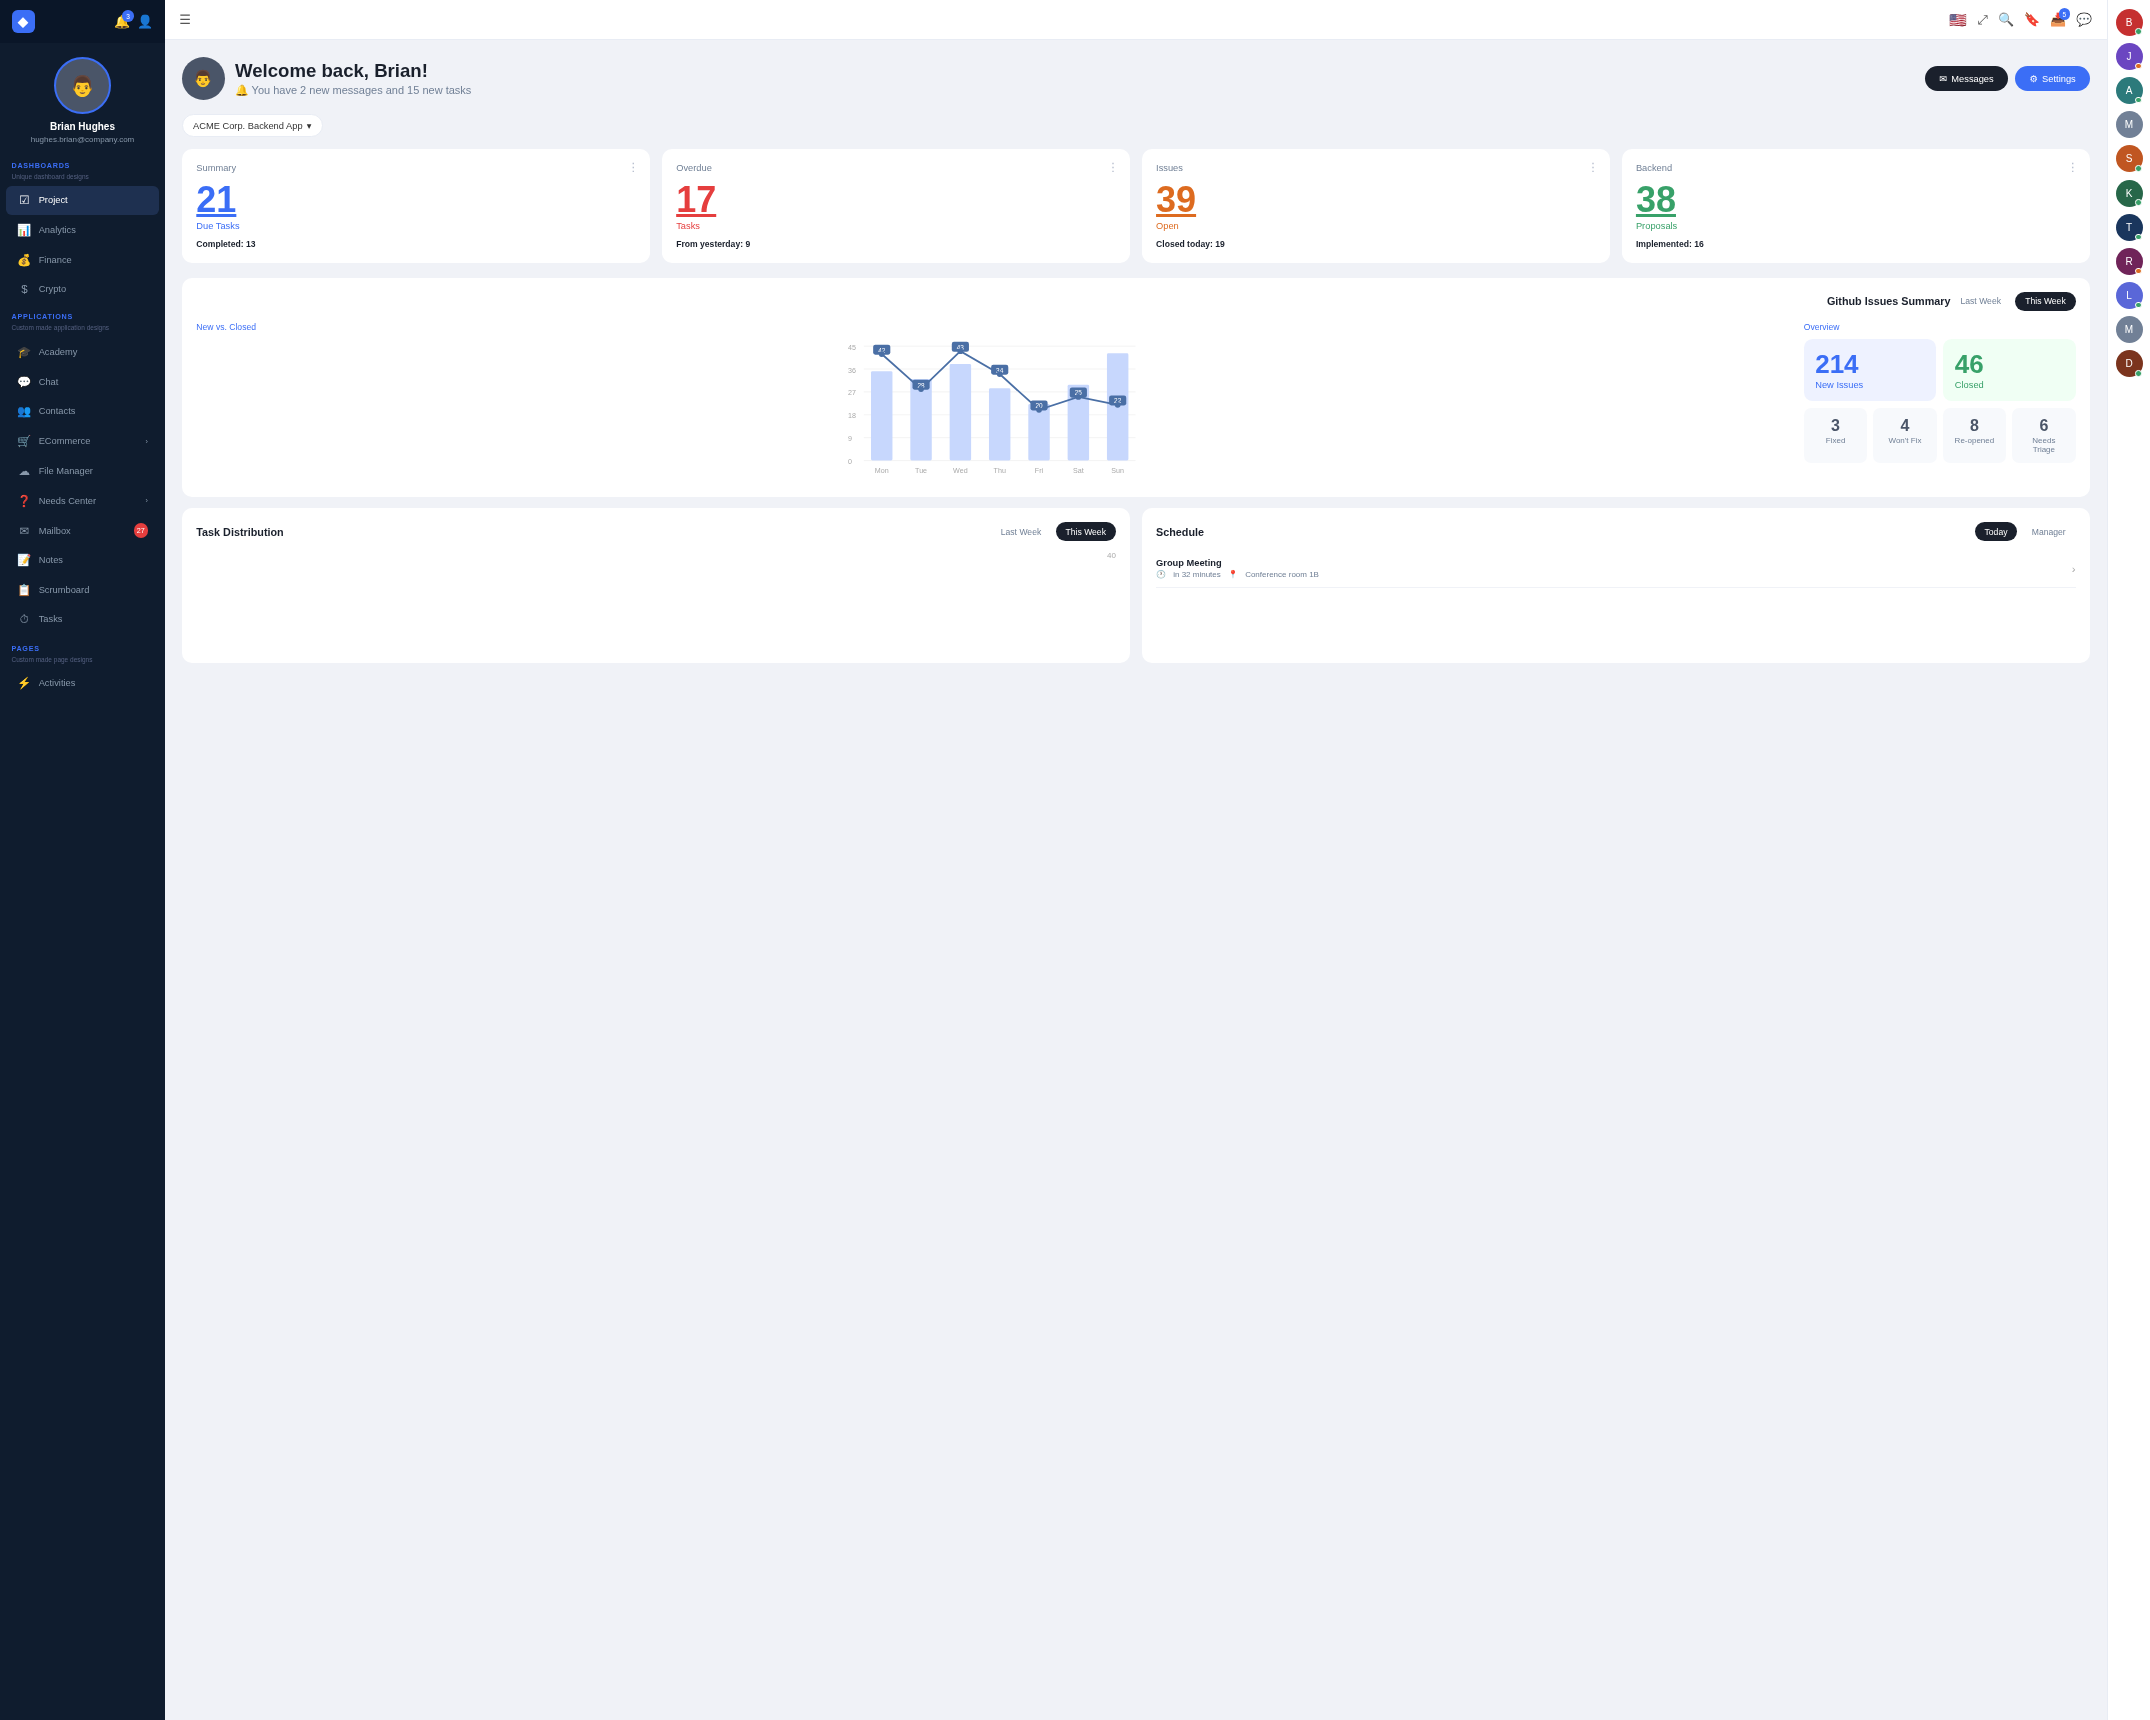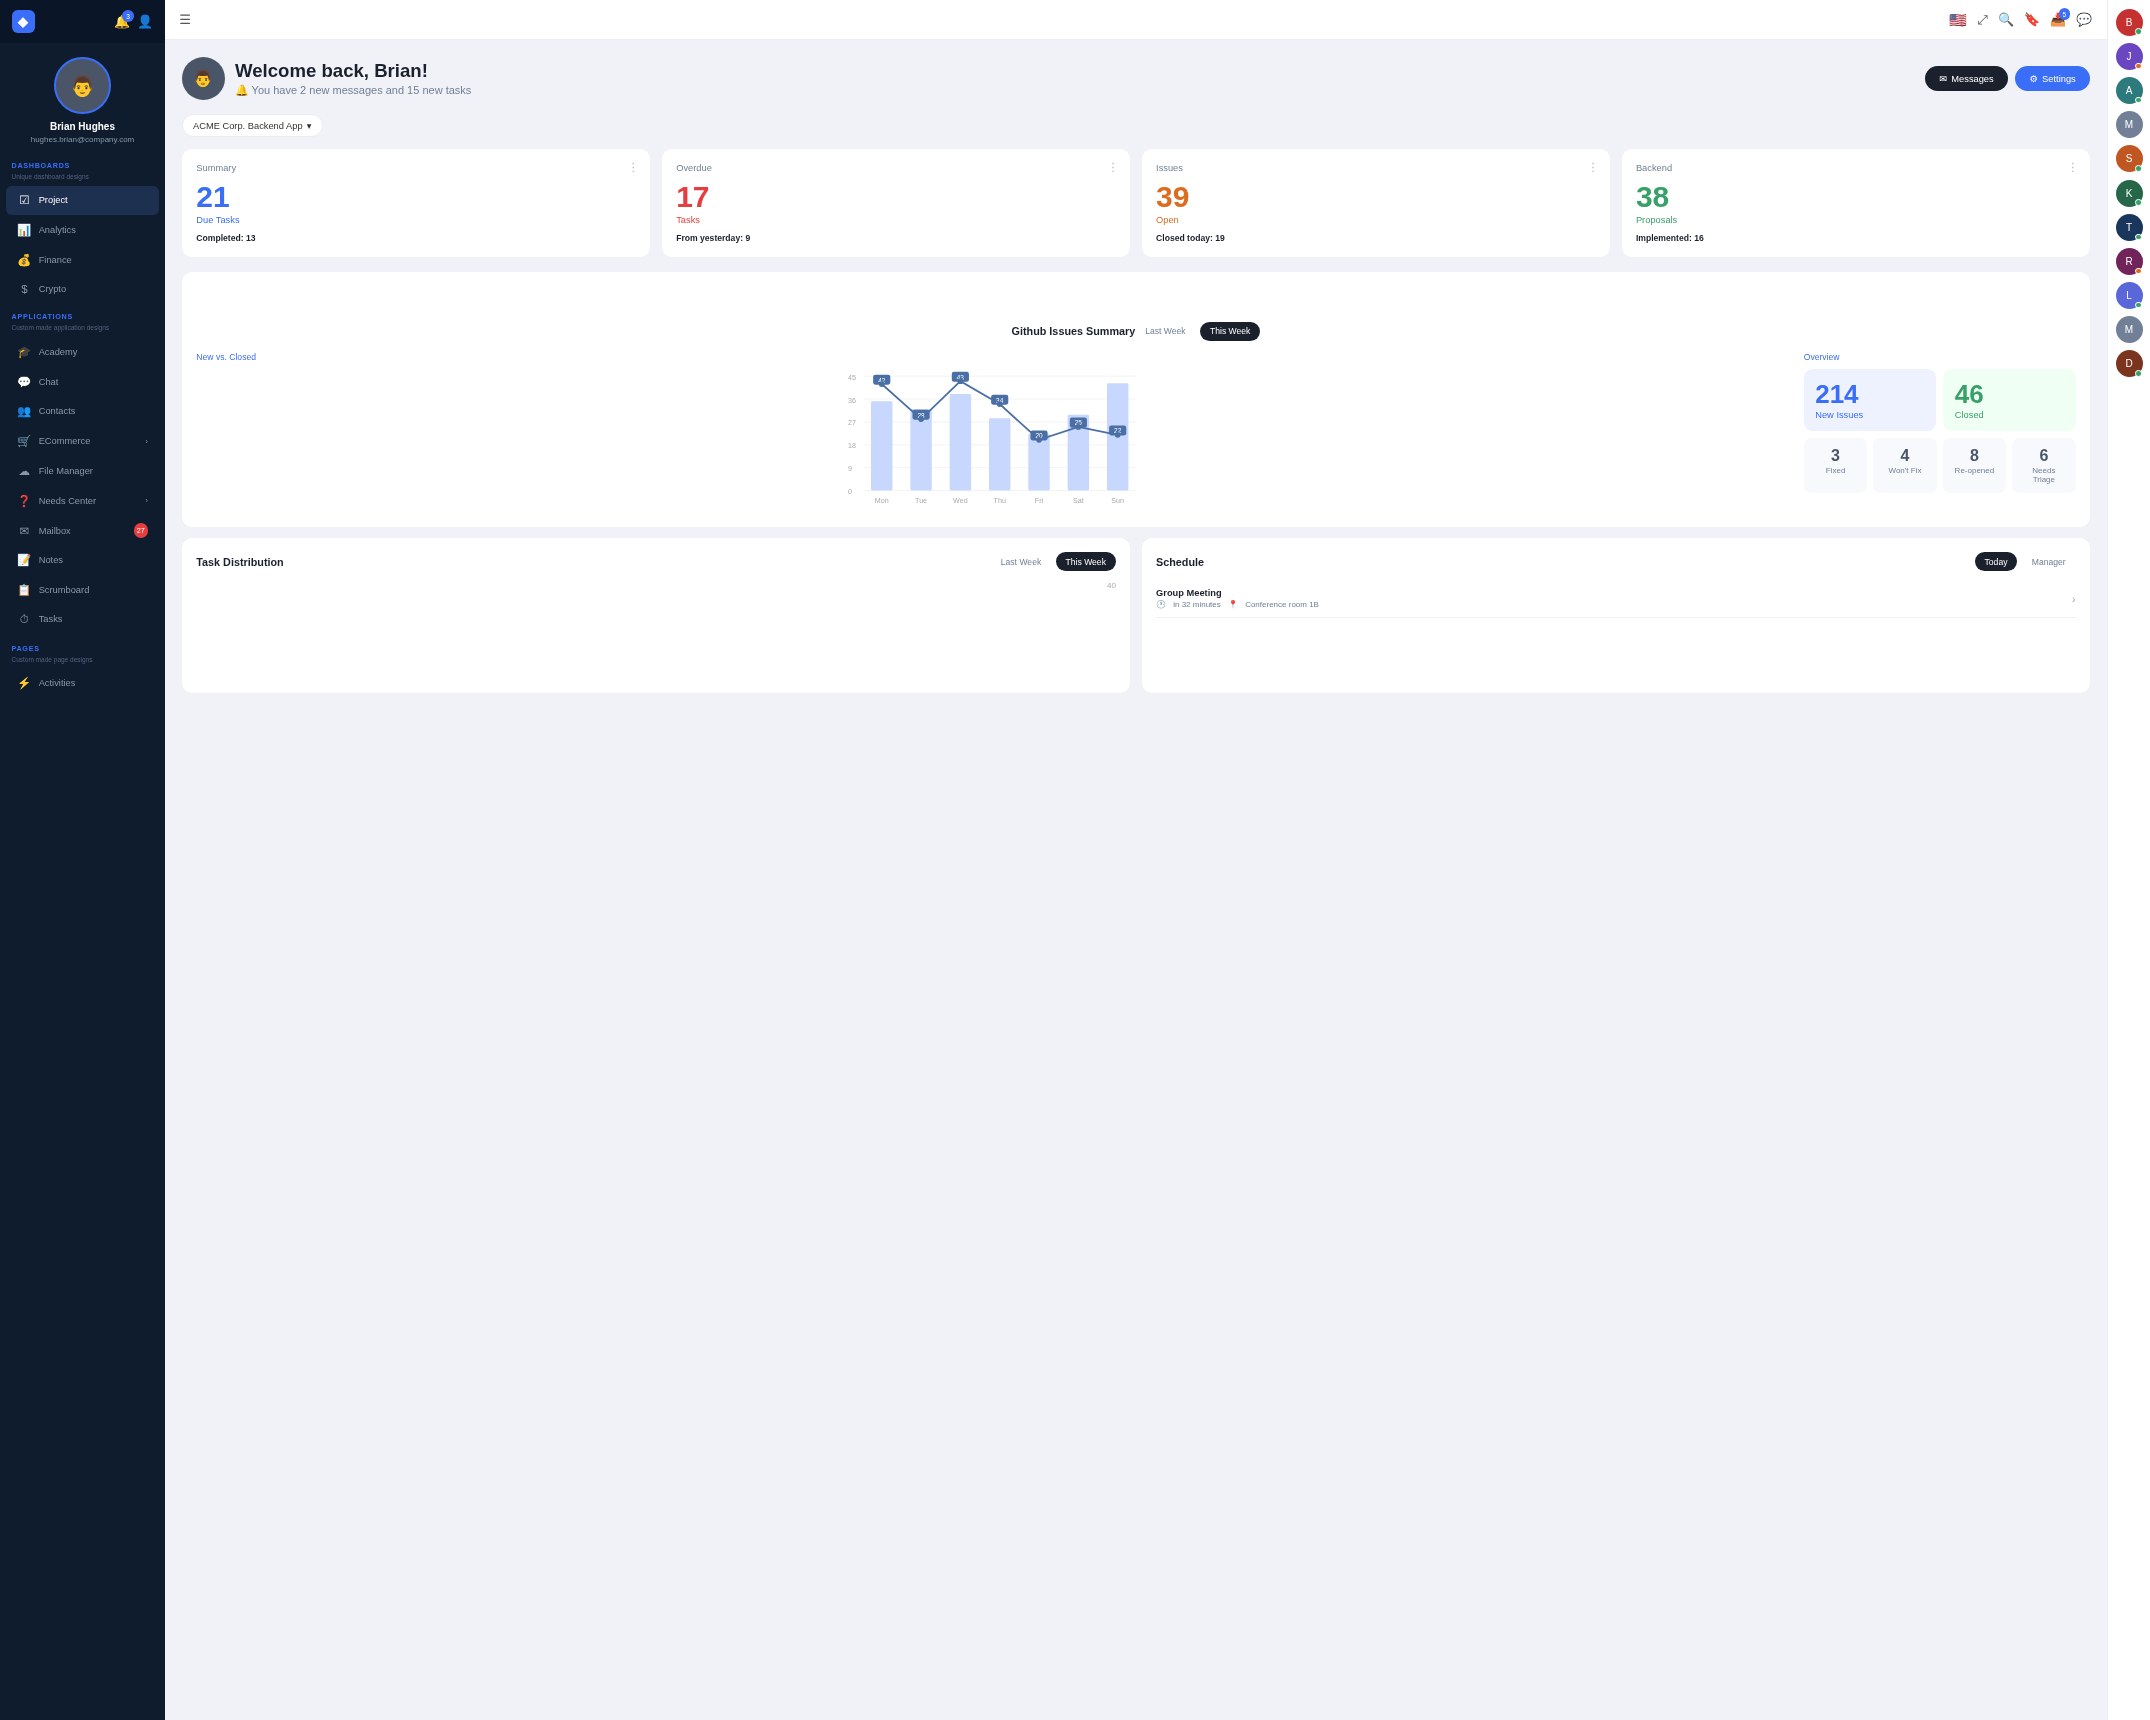--- a/index.html
+++ b/index.html
@@ -171,37 +171,37 @@
     .stats-grid {
       display: grid; grid-template-columns: repeat(4, 1fr); gap: 11.5px;
       margin-bottom: 14.3px;
     }
     .stat-card {
       background: #fff; border-radius: 10px;
       padding: 14.3px; position: relative;
     }
     .stat-card-title { font-size: 9.3px; color: #718096; margin-bottom: 8.6px; }
     .stat-card-menu { position: absolute; top: 11.5px; right: 11.5px; color: #b0b8c9; cursor: pointer; font-size: 11.5px; }
-    .stat-number { font-size: 30px; font-weight: 700; line-height: 1; }
+    .stat-number { font-size: 36px; font-weight: 700; line-height: 1; text-decoration: underline; }
     .stat-label { font-size: 9.3px; font-weight: 500; margin-top: 2.9px; }
     .stat-footer { font-size: 8.6px; color: #718096; margin-top: 8.6px; }
     .stat-footer span { font-weight: 700; color: #1a202c; }
     .color-blue { color: #3b6ef6; }
     .color-red { color: #e53e3e; }
     .color-orange { color: #dd6b20; }
     .color-green { color: #38a169; }
 
     
     .github-card {
       background: #fff; border-radius: 10px;
       padding: 14.3px; grid-column: 1 / -1;
     }
     .github-header {
       display: flex; align-items: center;
-      justify-content: center; margin-bottom: 11.5px; margin-top: 36px;
+      justify-content: flex-end; margin-bottom: 11.5px;
     }
     .github-title { font-size: 10.8px; font-weight: 600; color: #1a202c; }
     .week-toggle { display: flex; gap: 4.3px; }
     .week-btn {
       padding: 4.3px 10px; border-radius: 14.3px;
       font-size: 8.6px; cursor: pointer; border: none;
       color: #718096; background: transparent;
     }
     .week-btn.active { background: #1a202c; color: #fff; }
 

